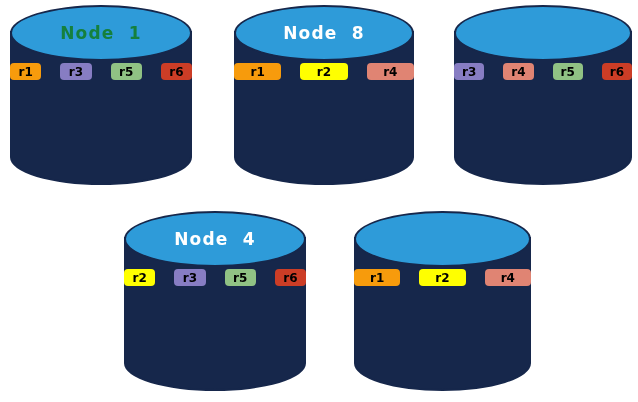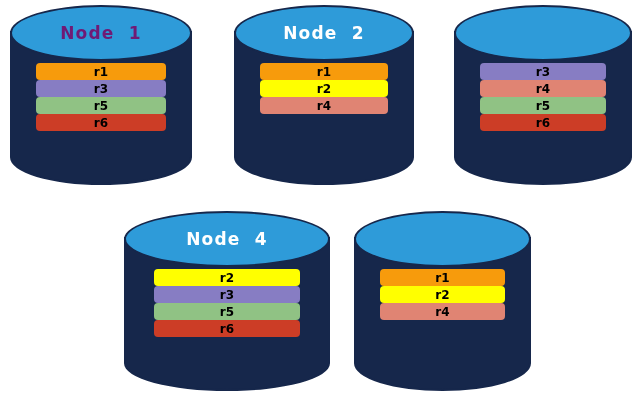--- a/index.html
+++ b/index.html
@@ -62,23 +62,23 @@
     letter-spacing: 1.2px;
     white-space: pre;
     pointer-events: none;
   }
   .bars {
     position: absolute;
     left: 0;
     right: 0;
     top: 58px;
     display: flex;
-    flex-direction: column;
+    flex-direction: row;
     align-items: center;
-    gap: 0;
+    gap: 19px;
   }
   .bar {
     width: 71%;
     height: 17px;
     border-radius: 4px;
     display: flex;
     align-items: center;
     justify-content: center;
     color: #000000;
     font-weight: bold;
@@ -89,42 +89,42 @@
 </style>
 </head>
 <body>
 
 <div id="canvas">
     <div class="node" style="left: 10px; top: 5px; width: 182px; height: 180px;">
       <div class="cyl">
         <div class="cyl-body" style="background: rgb(22, 39, 75); border-color: rgb(22, 39, 75);"></div>
         <div class="cyl-top" style="background: rgb(46, 155, 217); border-color: rgb(22, 39, 75);"></div>
       </div>
-      <div class="node-title" style="color: #701a75;">Node  1</div>
+      <div class="node-title" style="color: #15803d;">Node  1</div>
       <div class="bars">
         <div class="bar" style="background: rgb(247, 155, 12);">
           <span>r1</span>
         </div>
         <div class="bar" style="background: rgb(135, 125, 195);">
           <span>r3</span>
         </div>
         <div class="bar" style="background: rgb(144, 194, 132);">
           <span>r5</span>
         </div>
         <div class="bar" style="background: rgb(204, 61, 38);">
           <span>r6</span>
         </div>
       </div>
     </div>
     <div class="node" style="left: 234px; top: 5px; width: 180px; height: 180px;">
       <div class="cyl">
         <div class="cyl-body" style="background: rgb(22, 39, 75); border-color: rgb(22, 39, 75);"></div>
         <div class="cyl-top" style="background: rgb(46, 155, 217); border-color: rgb(22, 39, 75);"></div>
       </div>
-      <div class="node-title" style="color: rgb(255, 255, 255);">Node  2</div>
+      <div class="node-title" style="color: rgb(255, 255, 255);">Node  8</div>
       <div class="bars">
         <div class="bar" style="background: rgb(247, 155, 12);">
           <span>r1</span>
         </div>
         <div class="bar" style="background: rgb(255, 255, 0);">
           <span>r2</span>
         </div>
         <div class="bar" style="background: rgb(224, 132, 115);">
           <span>r4</span>
         </div>
@@ -143,21 +143,21 @@
           <span>r4</span>
         </div>
         <div class="bar" style="background: rgb(144, 194, 132);">
           <span>r5</span>
         </div>
         <div class="bar" style="background: rgb(204, 61, 38);">
           <span>r6</span>
         </div>
       </div>
     </div>
-    <div class="node" style="left: 124px; top: 211px; width: 182px; height: 180px; padding-left: 24px;">
+    <div class="node" style="left: 124px; top: 211px; width: 182px; height: 180px;">
       <div class="cyl">
         <div class="cyl-body" style="background: rgb(22, 39, 75); border-color: rgb(22, 39, 75);"></div>
         <div class="cyl-top" style="background: rgb(46, 155, 217); border-color: rgb(22, 39, 75);"></div>
       </div>
       <div class="node-title" style="color: rgb(255, 255, 255);">Node  4</div>
       <div class="bars">
         <div class="bar" style="background: rgb(255, 255, 0);">
           <span>r2</span>
         </div>
         <div class="bar" style="background: rgb(135, 125, 195);">

